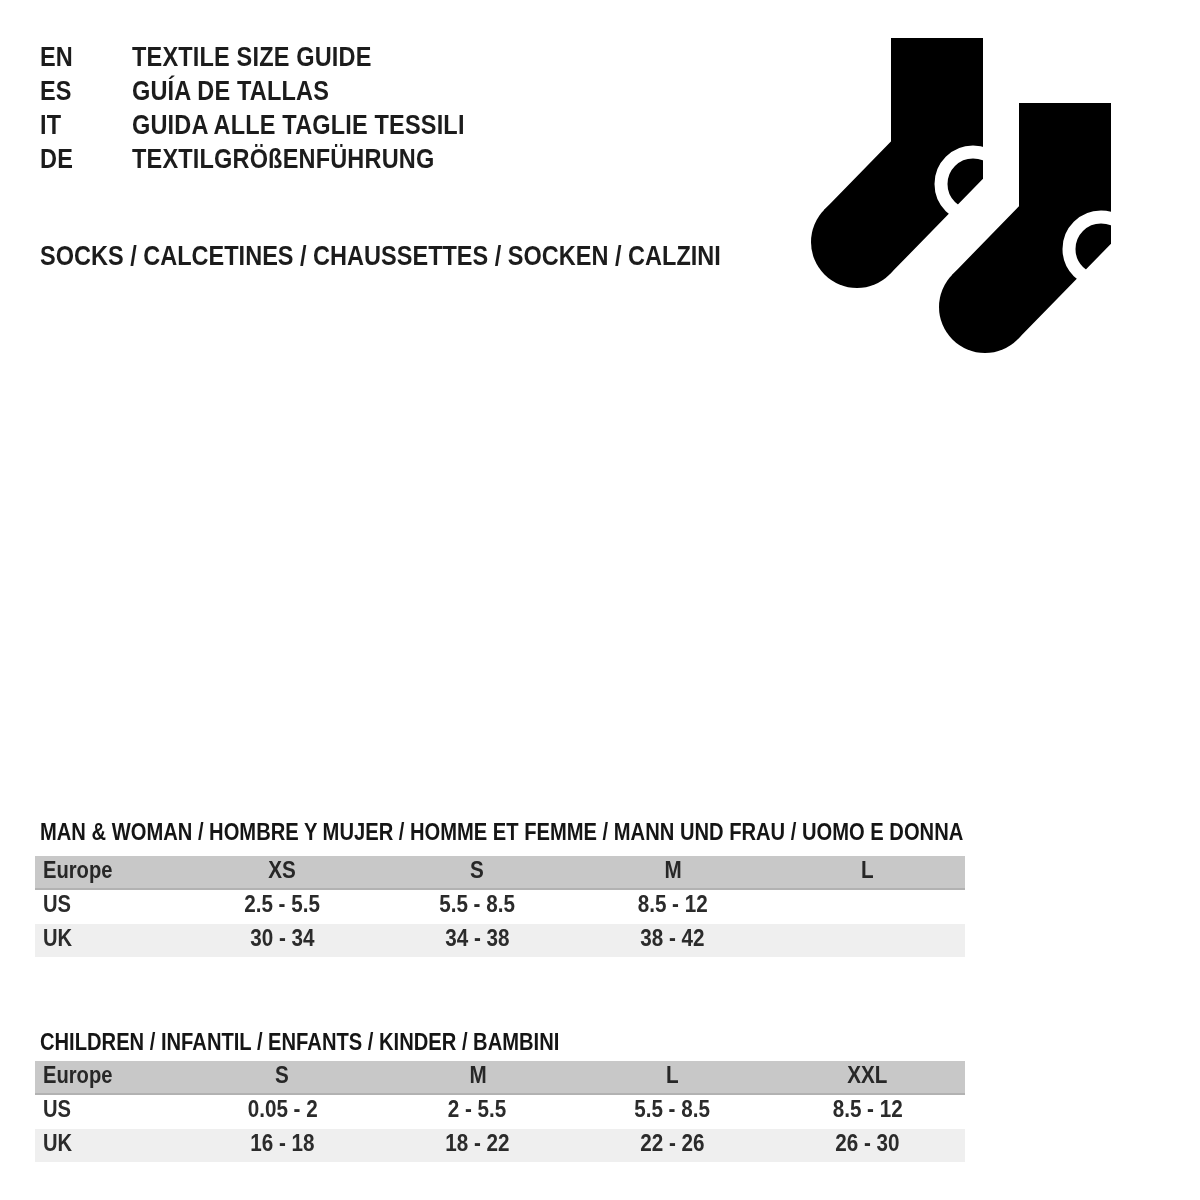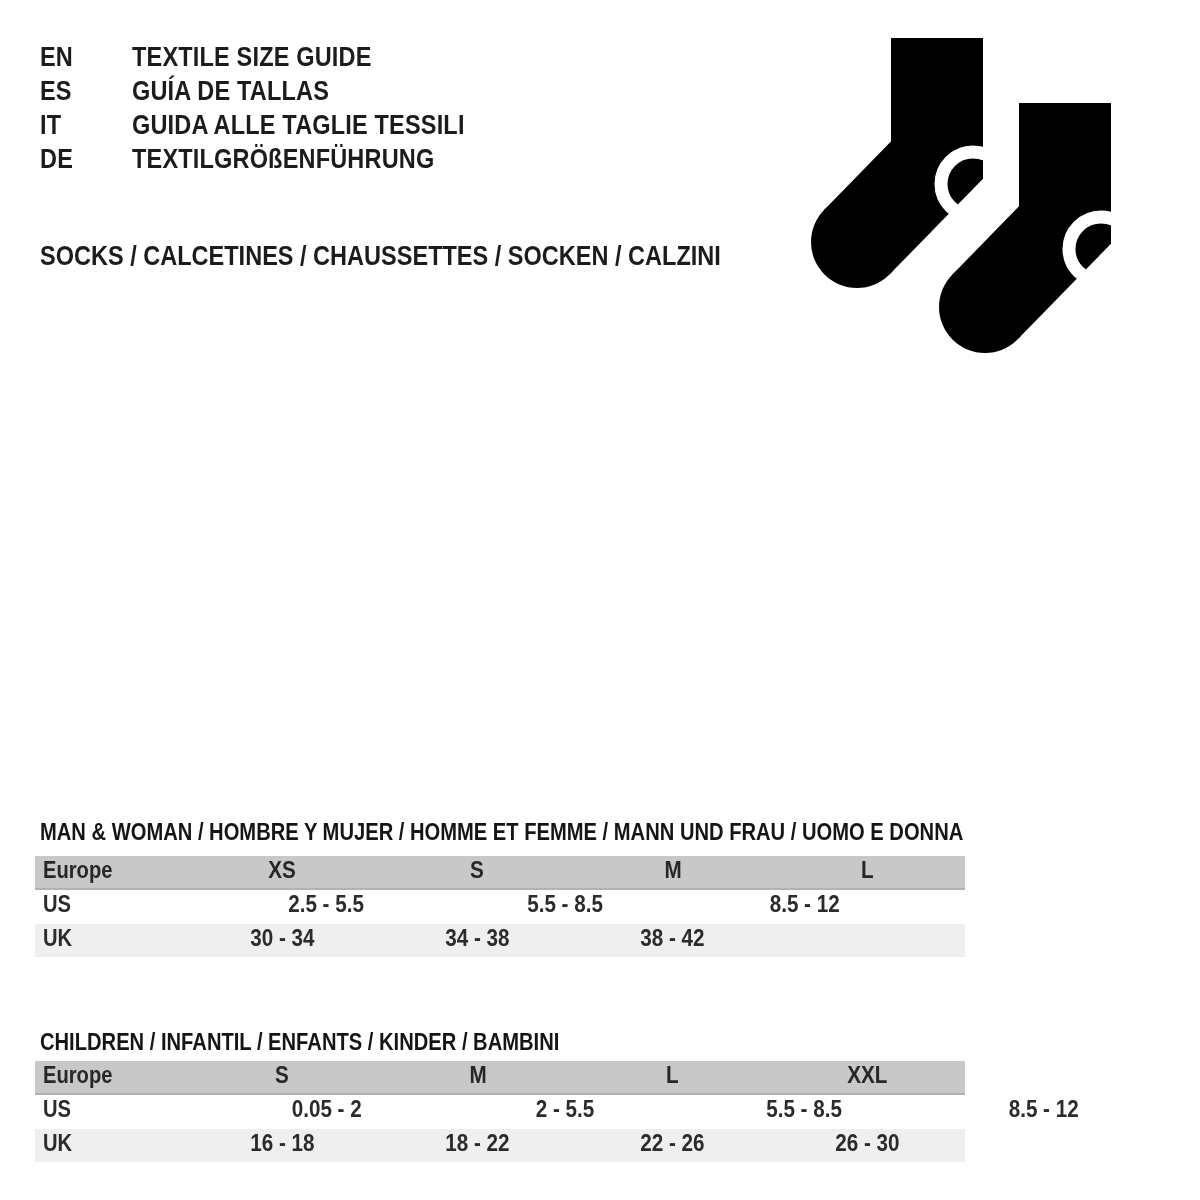--- a/index.html
+++ b/index.html
@@ -85,21 +85,21 @@
   .size-table.t1 { top: 856px; }
   .size-table.t2 { top: 1061px; }
 
   .tr { display: flex; width: 100%; }
   .tr.thead {
     height: 34px;
     background: #c8c8c8;
     border-bottom: 2px solid #b2b2b2;
     box-sizing: border-box;
   }
-  .tr.r-us { height: 34px; background: #ffffff; gap: 44px; }
+  .tr.r-us { height: 34px; background: #ffffff; }
   .tr.r-uk { height: 33px; background: #efefef; }
 
   .td {
     flex: 0 0 195px;
     width: 195px;
     display: flex;
     align-items: flex-start;
     justify-content: center;
     font-size: 24px;
     color: #2b2b2b;

